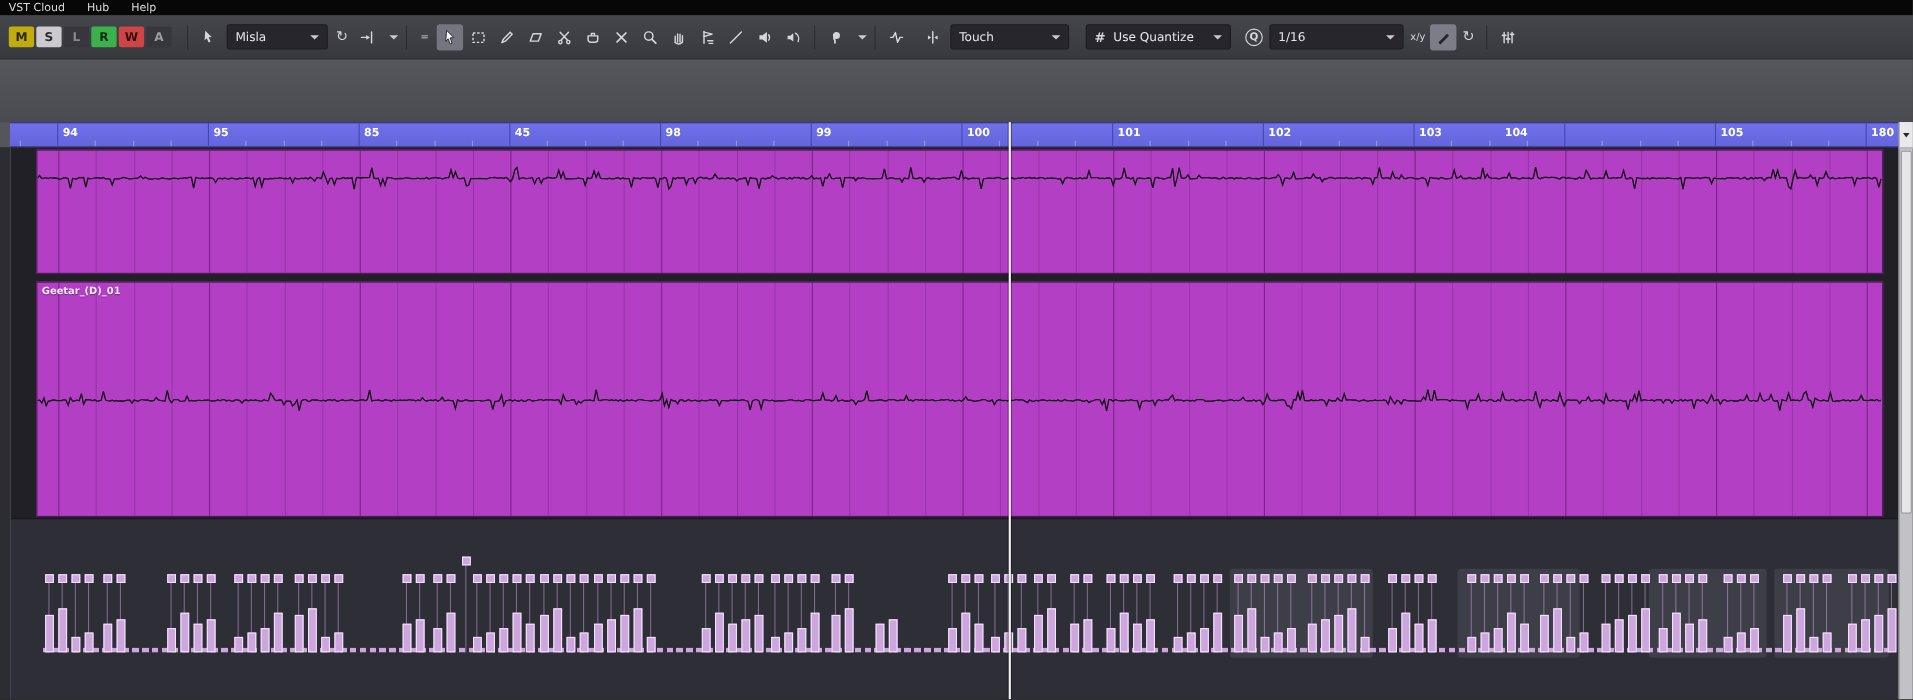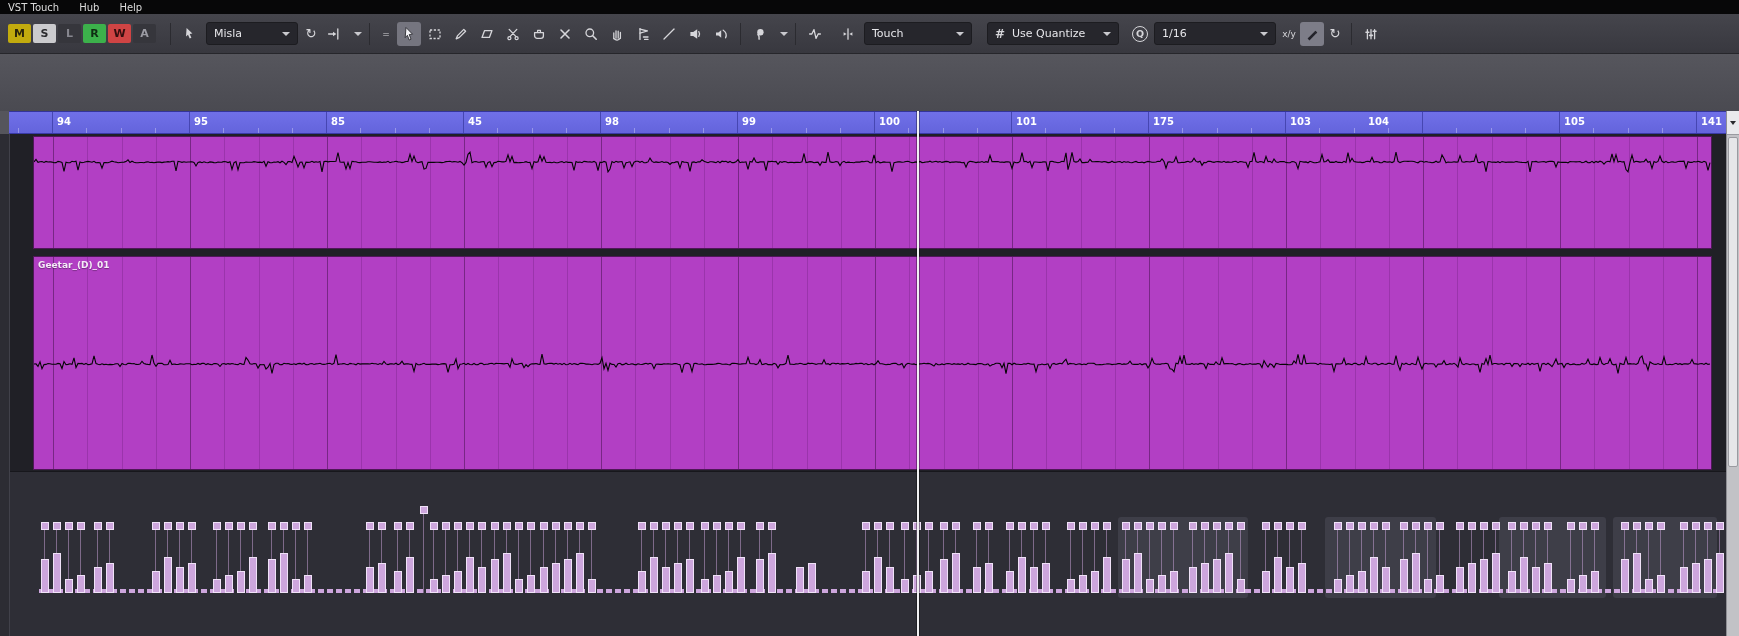--- a/index.html
+++ b/index.html
@@ -90,21 +90,21 @@
   .scroll .thumb{position:absolute;top:26px;left:1px;right:1px;height:330px;background:#e6e6e9;
                  border:1px solid #9a9aa0;border-radius:2px;box-sizing:border-box;}
 </style>
 </head>
 <body>
 
 <div class="app">
 
   <div class="menubar">
     <div class="mitems">
-        <span>VST Touch</span>
+        <span>VST Cloud</span>
         <span>Hub</span>
         <span>Help</span>
       </div>
   </div>
 
   <div class="toolbar">
     <div class="sgroup">
         <span class="sbtn" style="background: rgb(194, 171, 14); color: rgb(42, 37, 11);">M</span>
         <span class="sbtn" style="background: rgb(203, 203, 206); color: rgb(43, 43, 46);">S</span>
         <span class="sbtn" style="background: rgb(54, 54, 60); color: rgb(135, 135, 143);">L</span>
@@ -311,41 +311,41 @@
       <div class="bnum" style="left: 879px;">100</div>
       <div class="tick" style="left: 908.25px;"></div>
       <div class="tick" style="left: 942.5px;"></div>
       <div class="tick" style="left: 976.75px;"></div>
       <div class="bline" style="left: 1011px;"></div>
       <div class="bnum" style="left: 1016px;">101</div>
       <div class="tick" style="left: 1045.25px;"></div>
       <div class="tick" style="left: 1079.5px;"></div>
       <div class="tick" style="left: 1113.75px;"></div>
       <div class="bline" style="left: 1148px;"></div>
-      <div class="bnum" style="left: 1153px;">175</div>
+      <div class="bnum" style="left: 1153px;">102</div>
       <div class="tick" style="left: 1182.25px;"></div>
       <div class="tick" style="left: 1216.5px;"></div>
       <div class="tick" style="left: 1250.75px;"></div>
       <div class="bline" style="left: 1285px;"></div>
       <div class="bnum" style="left: 1290px;">103</div>
       <div class="tick" style="left: 1319.25px;"></div>
       <div class="tick" style="left: 1353.5px;"></div>
       <div class="tick" style="left: 1387.75px;"></div>
       <div class="bline" style="left: 1422px;"></div>
       <div class="bnum" style="left: 1368px;">104</div>
       <div class="tick" style="left: 1456.25px;"></div>
       <div class="tick" style="left: 1490.5px;"></div>
       <div class="tick" style="left: 1524.75px;"></div>
       <div class="bline" style="left: 1559px;"></div>
       <div class="bnum" style="left: 1564px;">105</div>
       <div class="tick" style="left: 1593.25px;"></div>
       <div class="tick" style="left: 1627.5px;"></div>
       <div class="tick" style="left: 1661.75px;"></div>
       <div class="bline" style="left: 1696px;"></div>
-      <div class="bnum" style="left: 1701px;">141</div>
+      <div class="bnum" style="left: 1701px;">180</div>
     </div>
   <div class="ruler-corner"></div>
 
   <div class="eventarea">
     <div class="region region1">
         <div class="gl bar" style="left: 19px;"></div>
         <div class="gl beat" style="left: 53.25px;"></div>
         <div class="gl beat" style="left: 87.5px;"></div>
         <div class="gl beat" style="left: 121.75px;"></div>
         <div class="gl bar" style="left: 156px;"></div>

